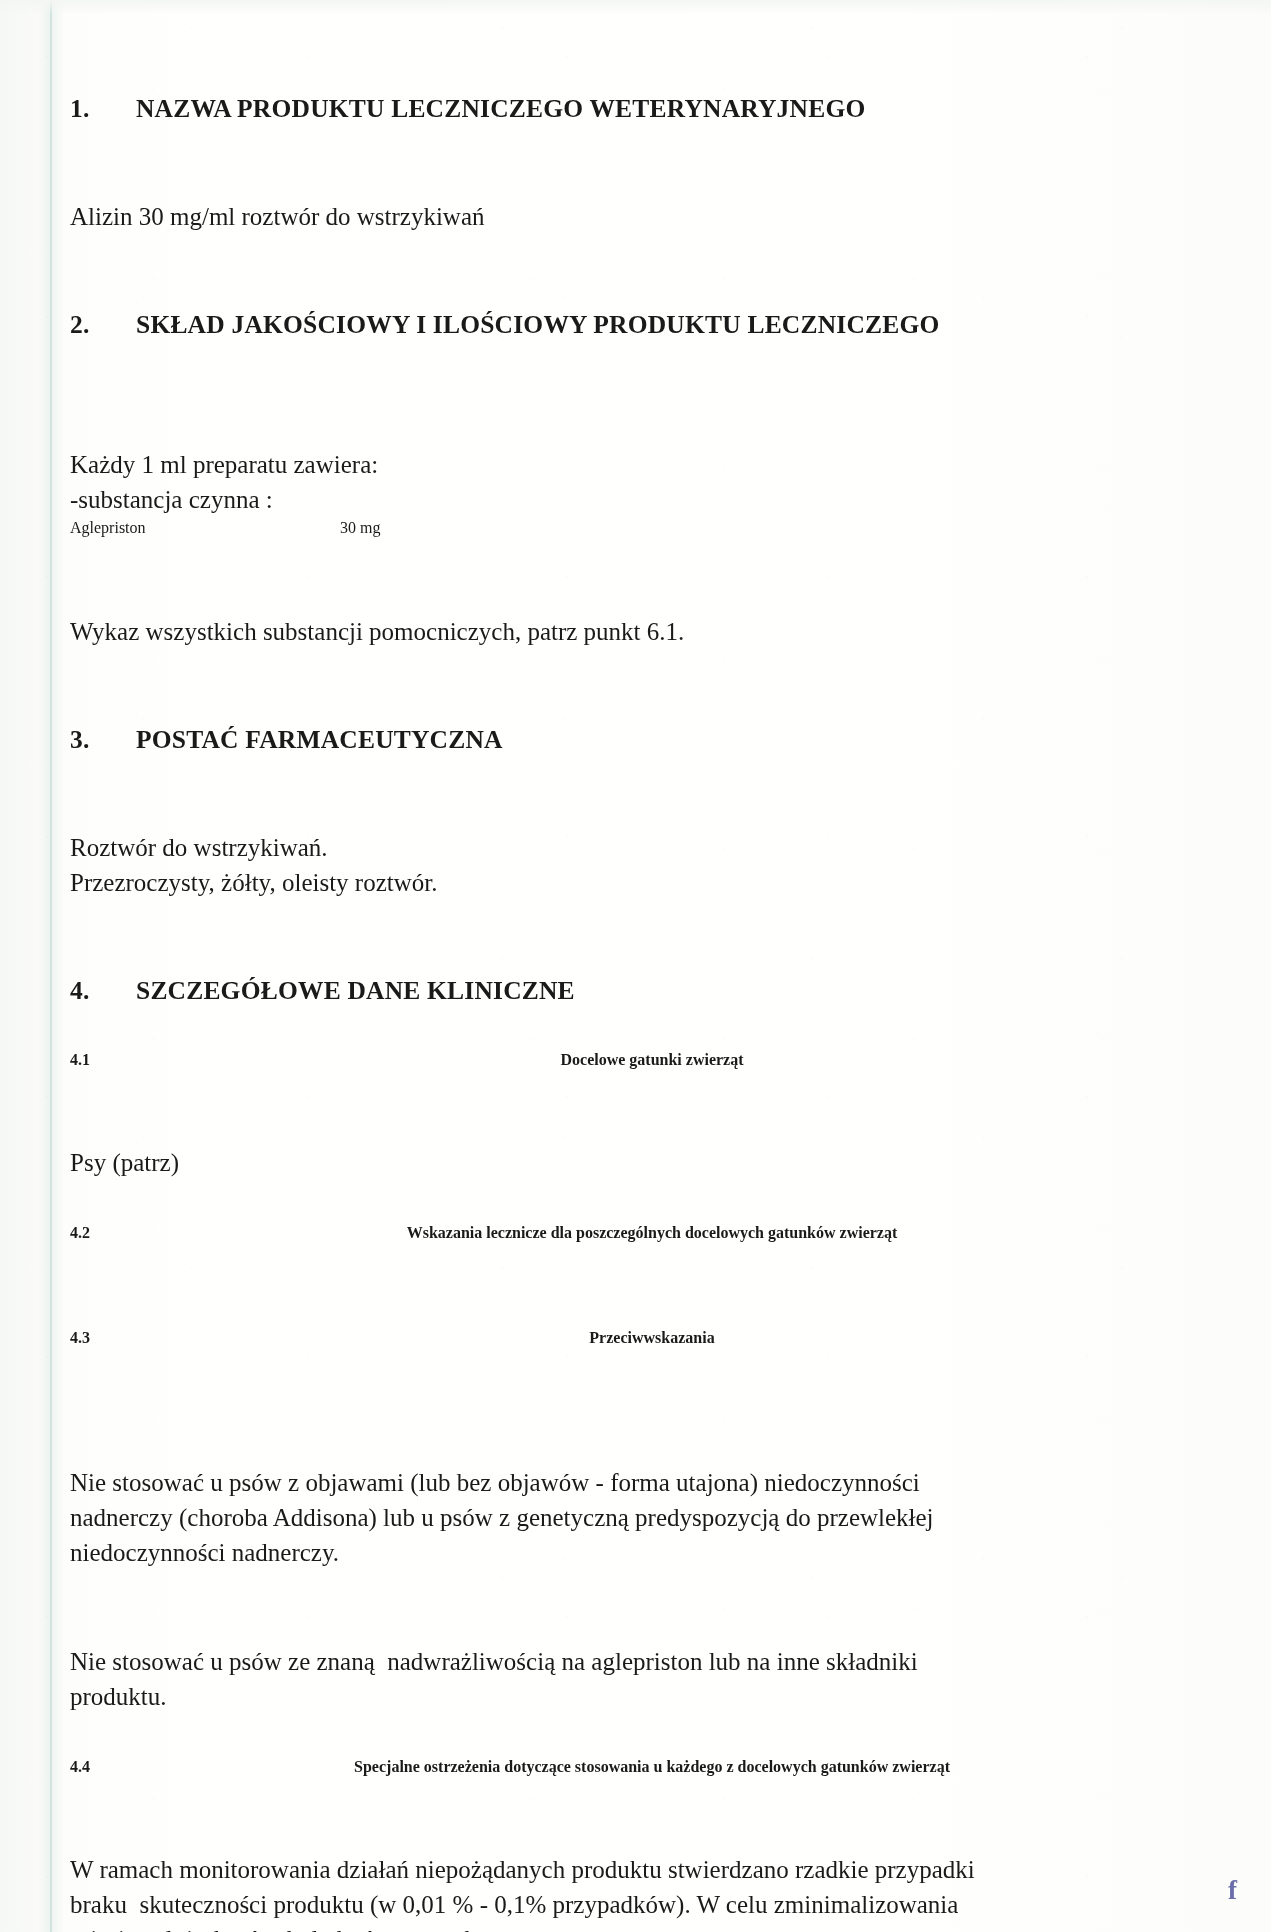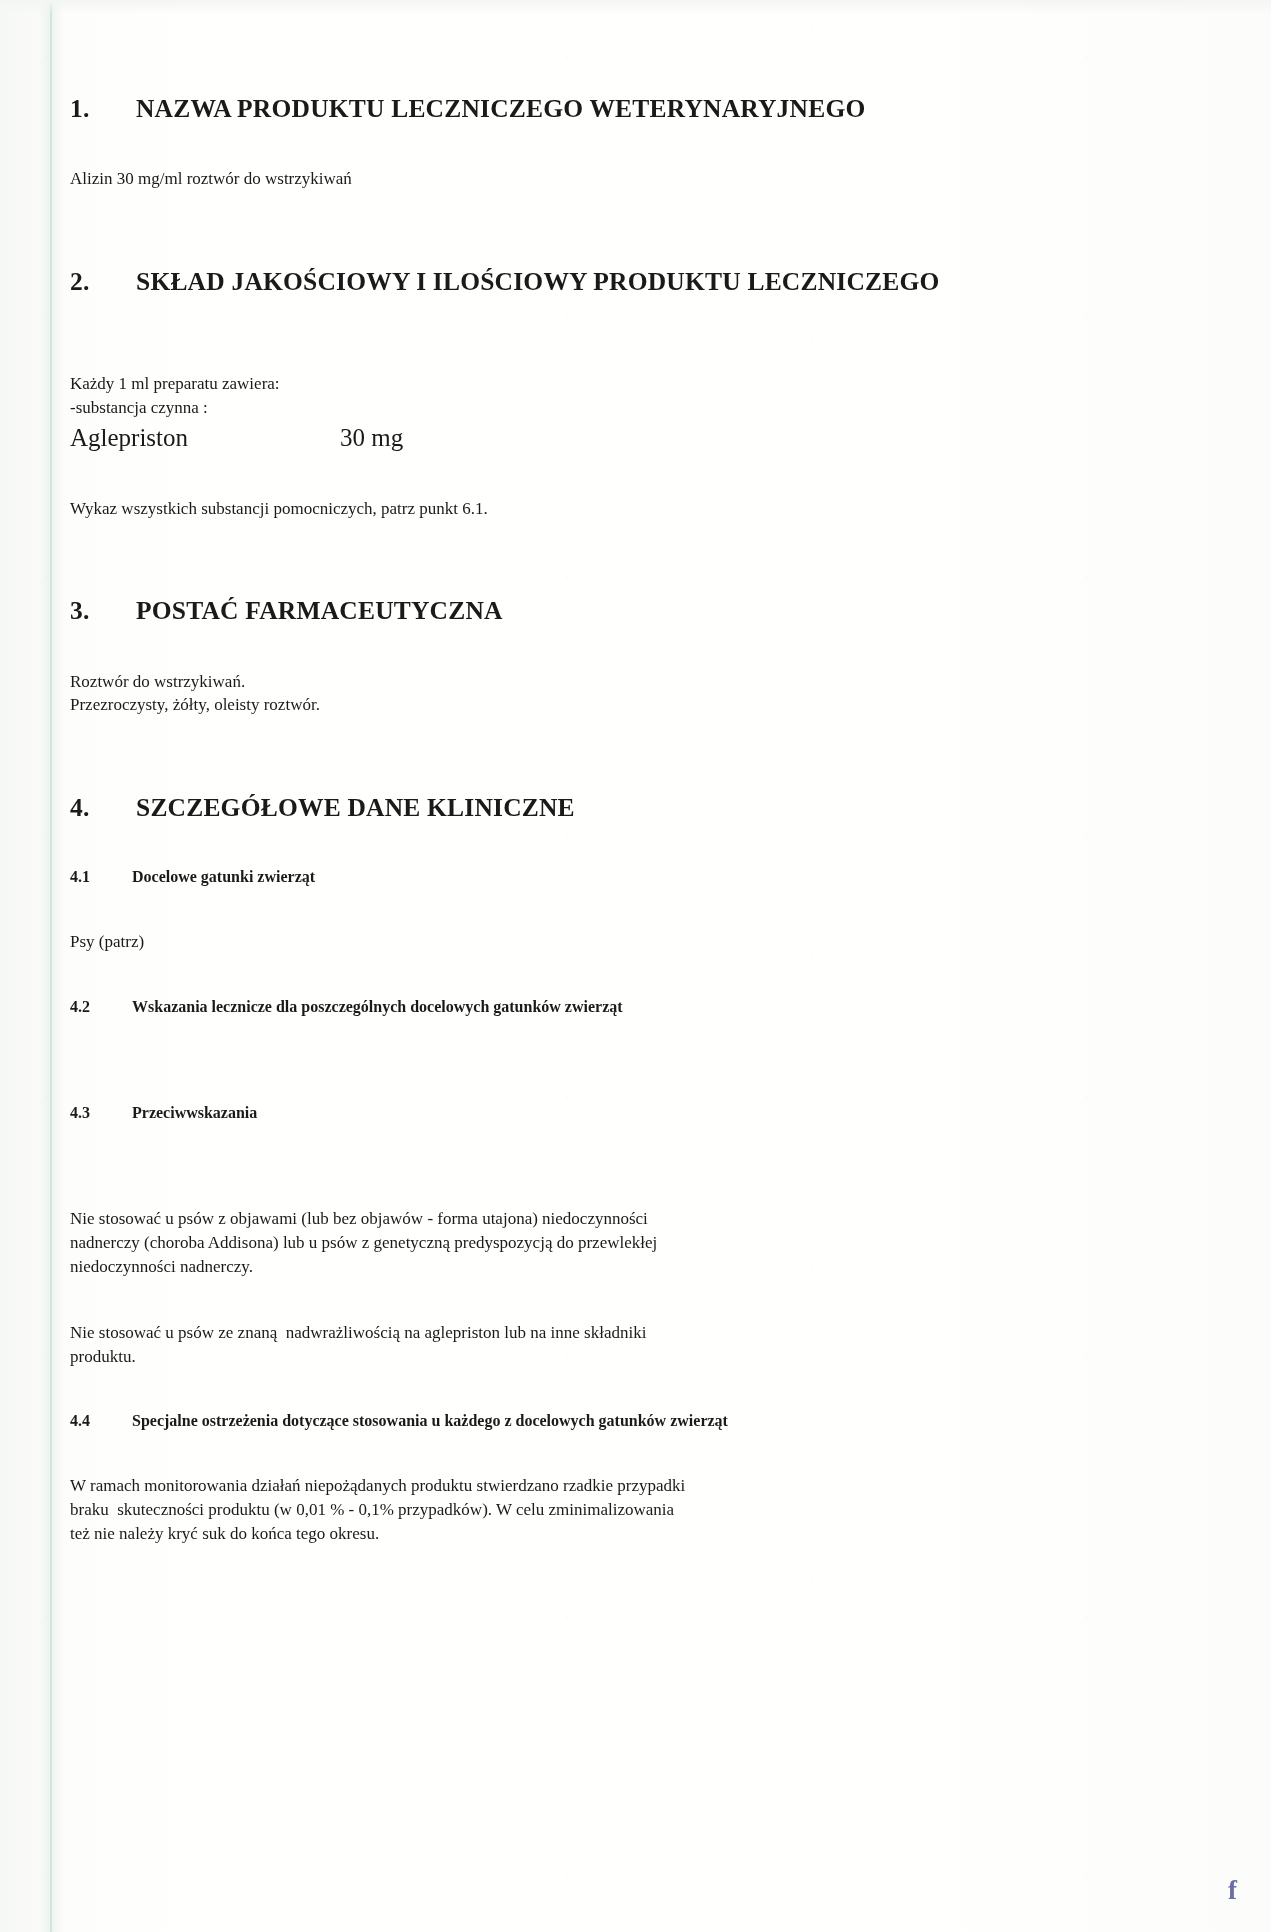--- a/index.html
+++ b/index.html
@@ -95,36 +95,38 @@
     font-size: 16px;
     line-height: 1.36;
   }
   .sub-head .num {
     width: 62px;
     flex: 0 0 62px;
   }
   .sub-head .txt {
     flex: 1 1 auto;
     max-width: 1040px;
+    text-align: center;
   }
 
   
   .para {
-    font-size: 17px;
+    font-size: 25px;
     line-height: 1.40;
     max-width: 1060px;
+    margin-top: 32px;
   }
   .para .ln { display: block; white-space: pre; }
   .gap-m  { height: 42px; }
   .gap-xl { height: 74px; }
 
   
   .ingredient {
     display: flex;
-    font-size: 25px;
+    font-size: 16px;
     line-height: 1.40;
   }
   .ingredient .name   { width: 270px; flex: 0 0 270px; }
   .ingredient .amount { flex: 0 0 auto; }
 
   
   .corner-mark {
     position: absolute;
     right: 34px;
     bottom: 28px;

